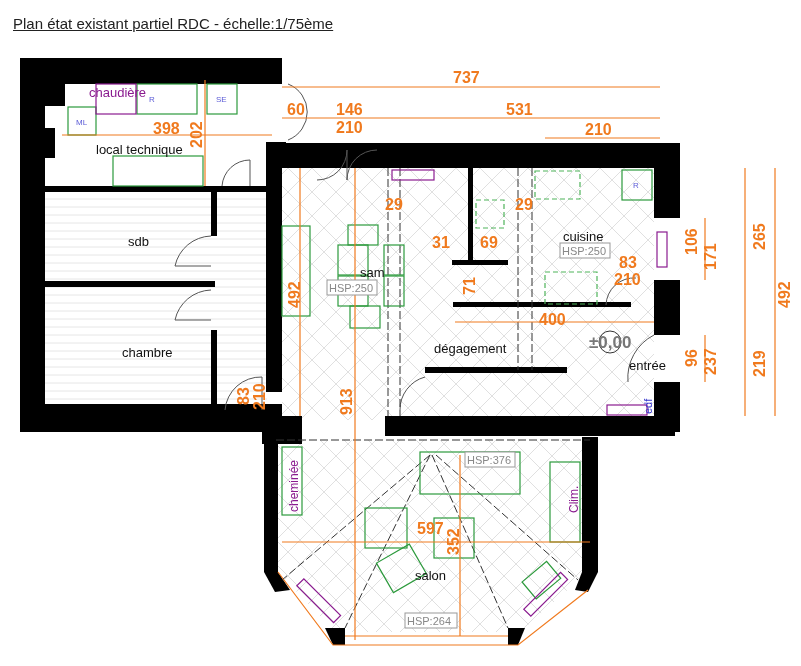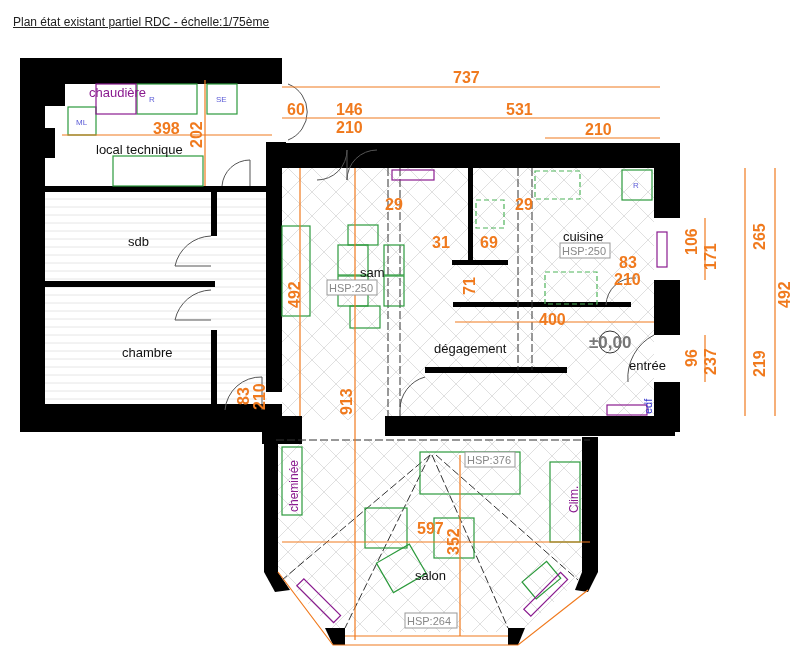--- a/index.html
+++ b/index.html
@@ -1,17 +1,17 @@
 <!DOCTYPE html>
 <html><head>
 <meta charset="utf-8">
 <style>
   html, body { margin: 0; padding: 0; background: #ffffff; }
   body { width: 801px; height: 666px; position: relative; overflow: hidden; font-family: "Liberation Sans", sans-serif; }
-  .title { position: absolute; left: 13px; top: 15px; font-size: 12px; color: #222; text-decoration: underline; font-family: "Liberation Sans", sans-serif; }
+  .title { position: absolute; left: 13px; top: 15px; font-size: 15px; color: #222; text-decoration: underline; font-family: "Liberation Sans", sans-serif; }
   svg { position: absolute; left: 0; top: 0; }
   .dim { fill: #f07a1e; font-weight: bold; font-family: "Liberation Sans", sans-serif; }
   .dim16 { font-size: 16px; }
   .room { fill: #111; font-size: 13px; font-family: "Liberation Sans", sans-serif; }
   .purple { fill: #8a1b8f; font-family: "Liberation Sans", sans-serif; }
   .equip { fill: #5b5bd6; font-size: 8px; font-family: "Liberation Sans", sans-serif; }
   .hsp { fill: #888; font-size: 11px; font-family: "Liberation Sans", sans-serif; }
   .level { fill: #777; font-size: 17px; font-weight: bold; font-family: "Liberation Sans", sans-serif; }
   .wall { fill: #000; }
   .orange { stroke: #f07a1e; stroke-width: 1.2; fill: none; }

